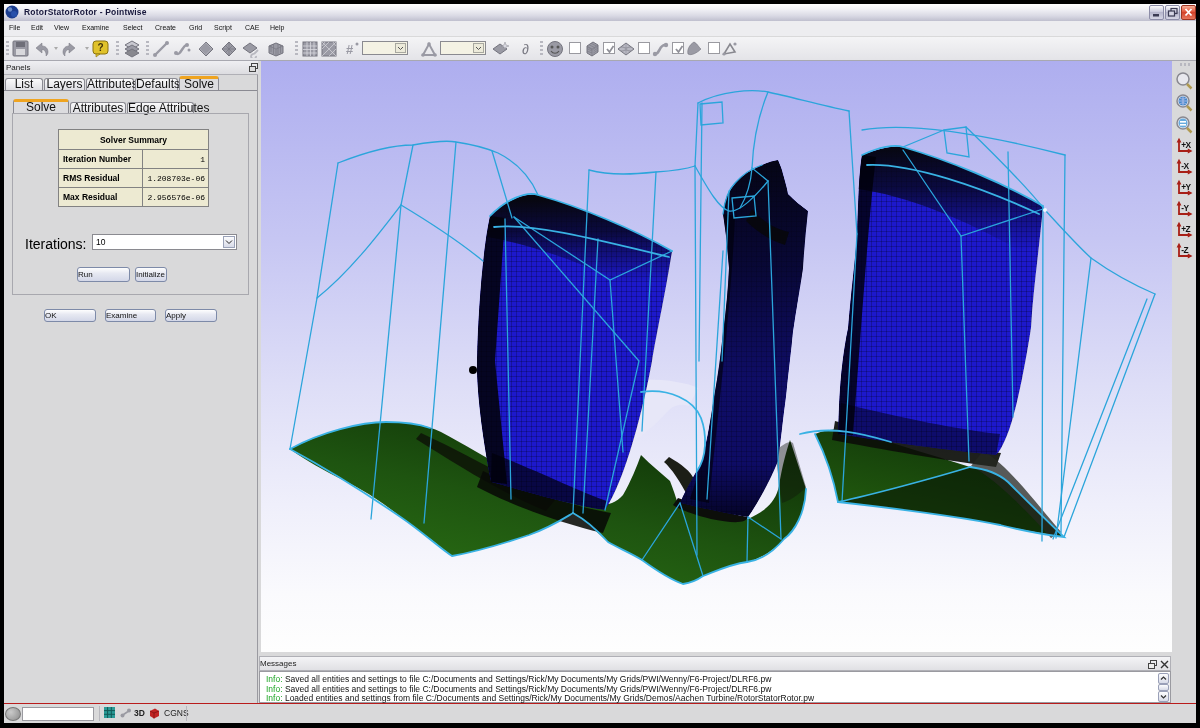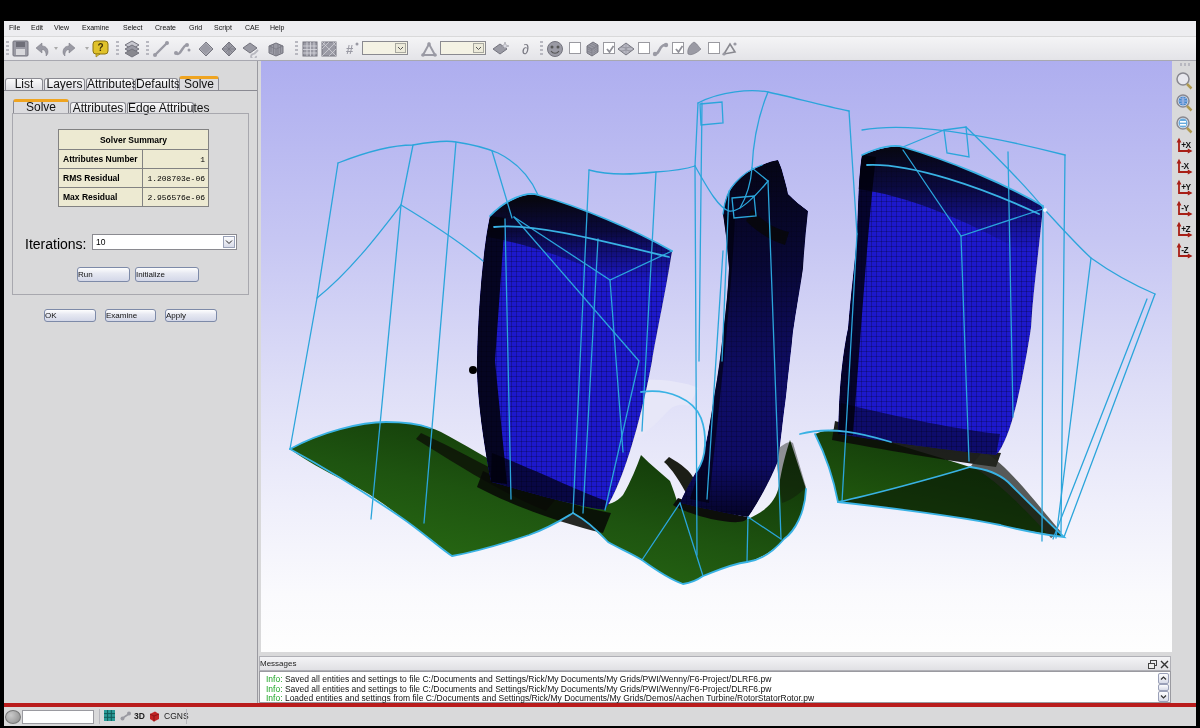--- a/index.html
+++ b/index.html
@@ -39,26 +39,50 @@
 #viewport{left:261px;top:61px;width:911px;height:591px;}
 
 #rtoolbar{left:1172px;top:61px;width:24px;height:591px;background:#d9d9da;}
 
 #messages{left:259px;top:656px;width:912px;height:47px;}
 #msg-title{left:0;top:0;width:912px;height:15px;background:linear-gradient(#f4f4f6,#e0e0e4);border:1px solid #b0b0b6;box-sizing:border-box;font-size:8px;color:#222;line-height:14px;}
 #msg-list{left:0;top:15px;width:912px;height:32px;background:#fff;border:1px solid #9a9aa0;box-sizing:border-box;font-size:8.5px;}
 .msgline{position:absolute;left:6px;white-space:nowrap;color:#111;}
 .msgline b{color:#1ea526;font-weight:normal;}
 
-#statusbar{left:4px;top:703px;width:1192px;height:19px;background:#d9d9da;border-top:4px solid #b91c1c;font-size:11px;}
+#statusbar{left:4px;top:703px;width:1192px;height:19px;background:#d9d9da;border-top:1px solid #b91c1c;font-size:11px;}
 </style>
 </head>
 <body>
 <div id="win">
   <div class="abs" style="left:4px;top:21px;width:1192px;height:701px;background:#d9d9da"></div>
+  <div id="titlebar" class="abs">
+    <svg class="abs" style="left:1px;top:1px" width="14" height="14">
+        <circle cx="7" cy="7" r="6.5" fill="#1b3d8f"></circle>
+        <circle cx="5" cy="4.5" r="2.2" fill="#7e9fd4" opacity=".8"></circle>
+        <circle cx="9" cy="9" r="3" fill="#2a55b0" opacity=".8"></circle>
+      </svg>
+    <div id="title-text" class="abs">RotorStatorRotor - Pointwise</div>
+    <div class="winbtn abs" style="left:1145px">
+        <svg width="13" height="13">
+          <rect x="3" y="8" width="6" height="2.5" fill="#3a3a52"></rect>
+        </svg>
+      </div>
+    <div class="winbtn abs" style="left:1161px">
+        <svg width="13" height="13">
+          <rect x="5" y="2.5" width="6" height="5" fill="none" stroke="#3a3a52" stroke-width="1.2"></rect>
+          <rect x="2.5" y="5" width="6" height="5" fill="#d5d5e4" stroke="#3a3a52" stroke-width="1.2"></rect>
+        </svg>
+      </div>
+    <div class="winbtn abs" id="btn-close" style="left:1177px">
+        <svg width="13" height="13">
+          <path d="M3.5 3 L9.5 9.5 M9.5 3 L3.5 9.5" stroke="#fff" stroke-width="1.8"></path>
+        </svg>
+      </div>
+  </div>
   <div id="menubar" class="abs">
     <span style="left:5px">File</span>
       <span style="left:27px">Edit</span>
       <span style="left:50px">View</span>
     <span style="left:78px">Examine</span>
       <span style="left:119px">Select</span>
       <span style="left:151px">Create</span>
     <span style="left:185px">Grid</span>
       <span style="left:210px">Script</span>
       <span style="left:241px">CAE</span>
@@ -208,20 +232,26 @@
           <svg style="position:absolute;left:0;top:0" width="10" height="10"></svg>
         </div>
         <svg class="abs" style="left:721px;top:3px" width="18" height="18" viewBox="0 0 18 18">
           <path d="M3 14 L9 4 L14 12 Z" fill="none" stroke="#88888f" stroke-width="1.6"></path>
           <circle cx="14" cy="4" r="1.6" fill="#9a9aa4"></circle>
           <circle cx="3" cy="14" r="1.6" fill="#9a9aa4"></circle>
         </svg>
       </div>
     </div>
   <div id="panel" class="abs">
+    <div id="panel-title" class="abs">Panels
+      <svg class="abs" style="left:245px;top:2px" width="9" height="9">
+          <rect x="2.5" y="0.5" width="6" height="5" fill="none" stroke="#444"></rect>
+          <rect x="0.5" y="3.5" width="6" height="5" fill="#ddd" stroke="#444"></rect>
+        </svg>
+    </div>
     <div id="tabrow1" class="abs">
       <div class="tab" style="left:1px;width:38px">List</div>
       <div class="tab" style="left:40px;width:41px">Layers</div>
       <div class="tab" style="left:82px;width:48px">Attributes</div>
       <div class="tab" style="left:131px;width:43px">Defaults</div>
       <div class="tab tabsel" style="left:175px;width:40px;top:-2px;height:14px;line-height:11px;background:#dcdcdf">Solve</div>
     </div>
     <div id="tabline1" class="abs"></div>
     <div id="inner" class="abs">
       <div id="tabrow2">
@@ -229,21 +259,21 @@
         <div class="tab" style="left:66px;top:12px;width:56px;height:11px;line-height:10px">Attributes</div>
         <div class="tab" style="left:123px;top:12px;width:67px;height:11px;line-height:10px">Edge Attributes</div>
       </div>
       <div id="groupbox" class="abs">
         <table id="stable" class="abs">
           <tbody>
               <tr>
                 <td class="hdr" colspan="2">Solver Summary</td>
               </tr>
           <tr>
-                <td class="lbl">Attributes Number</td>
+                <td class="lbl">Iteration Number</td>
                 <td class="val">1</td>
               </tr>
           <tr>
                 <td class="lbl">RMS Residual</td>
                 <td class="val">1.208703e-06</td>
               </tr>
           <tr>
                 <td class="lbl">Max Residual</td>
                 <td class="val">2.956576e-06</td>
               </tr>
@@ -251,21 +281,21 @@
           </table>
         <div class="abs" style="left:12px;top:122px;font-size:14px">Iterations:</div>
         <div class="abs" style="left:79px;top:120px;width:145px;height:16px;background:#fff;border:1px solid #8a8a90;box-sizing:border-box;font-size:8.5px;padding:2px 3px 0">10
           <div class="abs" style="right:1px;top:1px;width:12px;height:12px;background:linear-gradient(#fcfcfd,#d8dbe8);border:1px solid #9aa2b8;box-sizing:border-box">
               <svg style="position:absolute;left:0;top:0" width="10" height="10">
                 <path d="M2 3.5 L5 6.5 L8 3.5" fill="none" stroke="#222"></path>
               </svg>
             </div>
         </div>
         <div class="xbtn abs" style="left:64px;top:153px;width:53px;height:15px;line-height:14px">Run</div>
-        <div class="xbtn abs" style="left:122px;top:153px;width:64px;height:15px;line-height:14px">Initialize</div>
+        <div class="xbtn abs" style="left:122px;top:153px;width:32px;height:15px;line-height:14px">Initialize</div>
       </div>
       <div class="xbtn abs" style="left:40px;top:219px;width:52px;height:13px;line-height:12px">OK</div>
       <div class="xbtn abs" style="left:101px;top:219px;width:51px;height:13px;line-height:12px">Examine</div>
       <div class="xbtn abs" style="left:161px;top:219px;width:52px;height:13px;line-height:12px">Apply</div>
     </div>
   </div>
   <div id="viewport" class="abs"><svg width="911" height="591" viewBox="0 0 911 591">
 <defs>
   <linearGradient id="bg" x1="0" y1="0" x2="0" y2="1">
     <stop offset="0" stop-color="#aeaeef"></stop>

